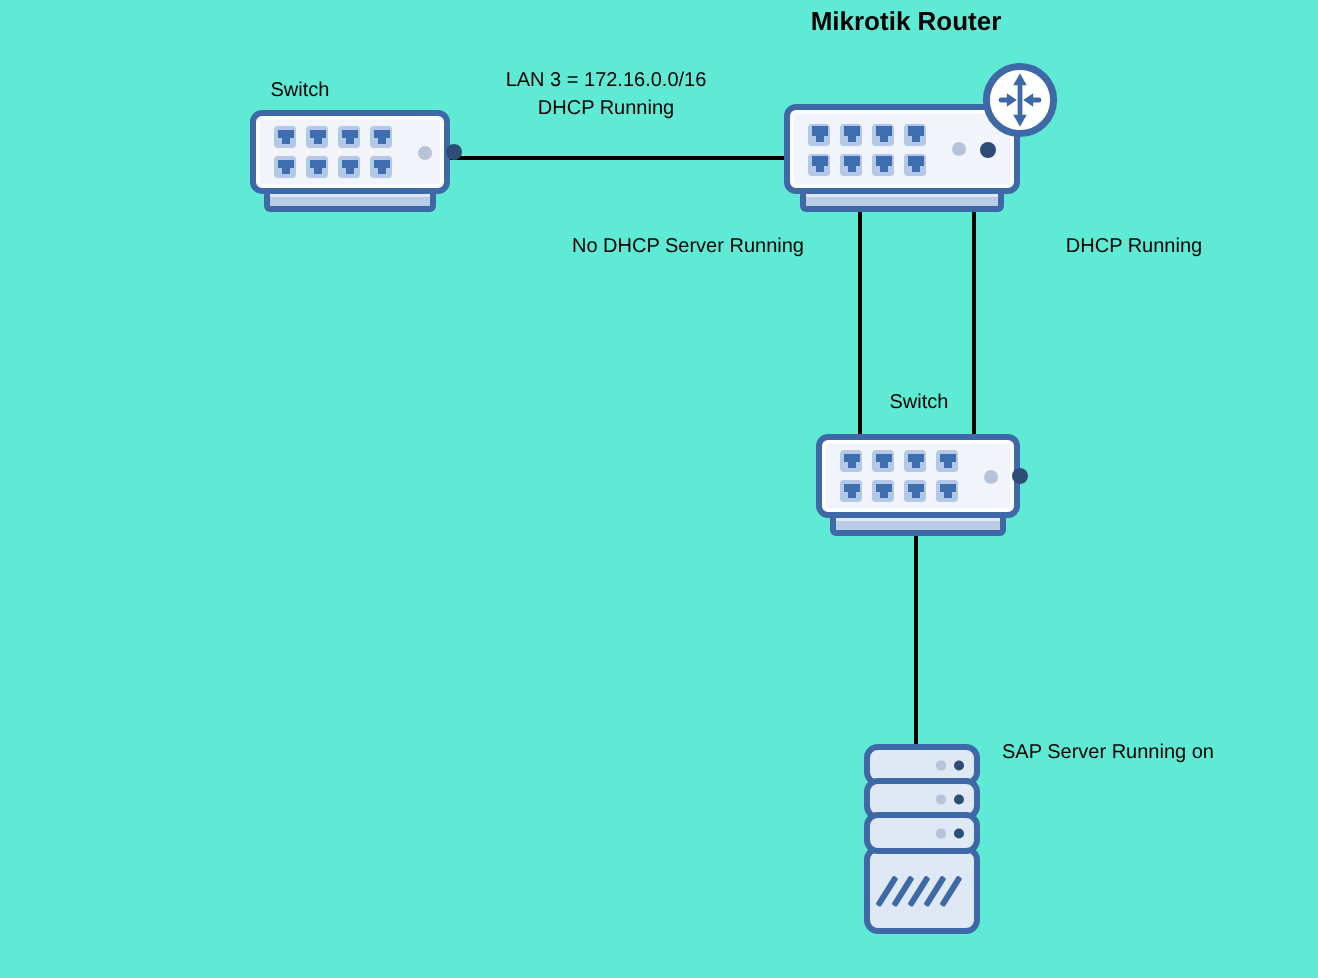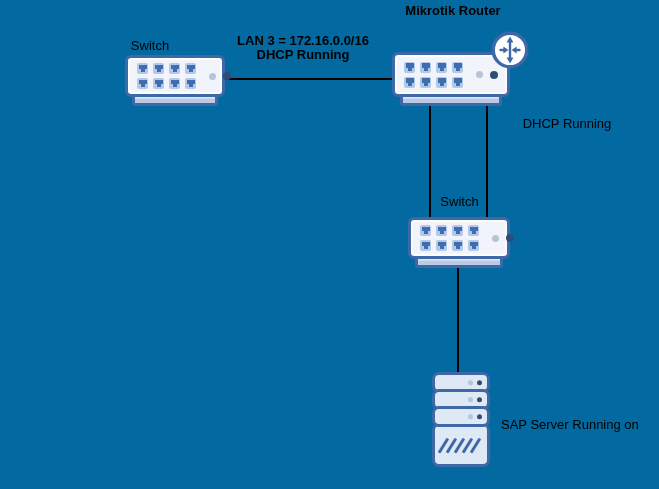--- a/index.html
+++ b/index.html
@@ -11,36 +11,36 @@
     --dot-dark:#2d4d77;
     --dot-light:#b7c3d6;
     --server-fill:#dfe8f5;
     --connector:#000000;
     --text:#000000;
   }
   *{margin:0;padding:0;box-sizing:border-box;}
   html,body{background:#fff;}
   body{font-family:"Liberation Sans","DejaVu Sans",sans-serif;}
   .canvas{
-    position:relative;width:659px;height:489px;background:#0369a1;overflow:hidden;
+    position:relative;width:659px;height:489px;background:#5eead4;overflow:hidden;
     color:var(--text);
   }
 
   
   .lbl{
-    position:absolute;font-size:13px;line-height:13.5px;color:var(--text);
+    position:absolute;font-size:10px;line-height:13.5px;color:var(--text);
     text-align:center;white-space:nowrap;z-index:5;
   }
   .title-router{left:394px;top:4px;width:118px;font-size:13px;font-weight:bold;}
   .label-switch-top{left:127px;top:39px;width:46px;}
-  .label-lan3{left:233px;top:34px;width:140px;font-weight:bold;}
+  .label-lan3{left:233px;top:34px;width:140px;}
   .label-lan1{left:264px;top:117px;width:160px;}
   .label-lan2{left:492px;top:117px;width:150px;}
   .label-switch-mid{left:432px;top:195px;width:55px;}
-  .label-server{left:501px;top:370px;width:150px;text-align:left;margin-top:48px;}
+  .label-server{left:501px;top:370px;width:150px;text-align:left;}
 
   
   .conn{position:absolute;background:var(--connector);z-index:1;}
   .conn-lan3{left:224px;top:78px;width:168px;height:2px;}
   .conn-lan1{left:429px;top:106px;width:2px;height:112px;}
   .conn-lan2{left:486px;top:106px;width:2px;height:112px;}
   .conn-server{left:457px;top:267px;width:2px;height:106px;}
 
   
   .device{position:absolute;z-index:2;}
@@ -109,20 +109,21 @@
   <div class="lbl title-router">Mikrotik Router</div>
 
   <div class="lbl label-switch-top">Switch</div>
 
   <div class="lbl label-lan3">
     <div>LAN 3 = 172.16.0.0/16</div>
     <div>DHCP Running</div>
   </div>
 
   <div class="lbl label-lan1">
+    <div>No DHCP Server Running</div>
   </div>
 
   <div class="lbl label-lan2">
     <div>DHCP Running</div>
   </div>
 
   <div class="lbl label-switch-mid">Switch</div>
 
   <div class="lbl label-server">
     <div>SAP Server Running on</div>

